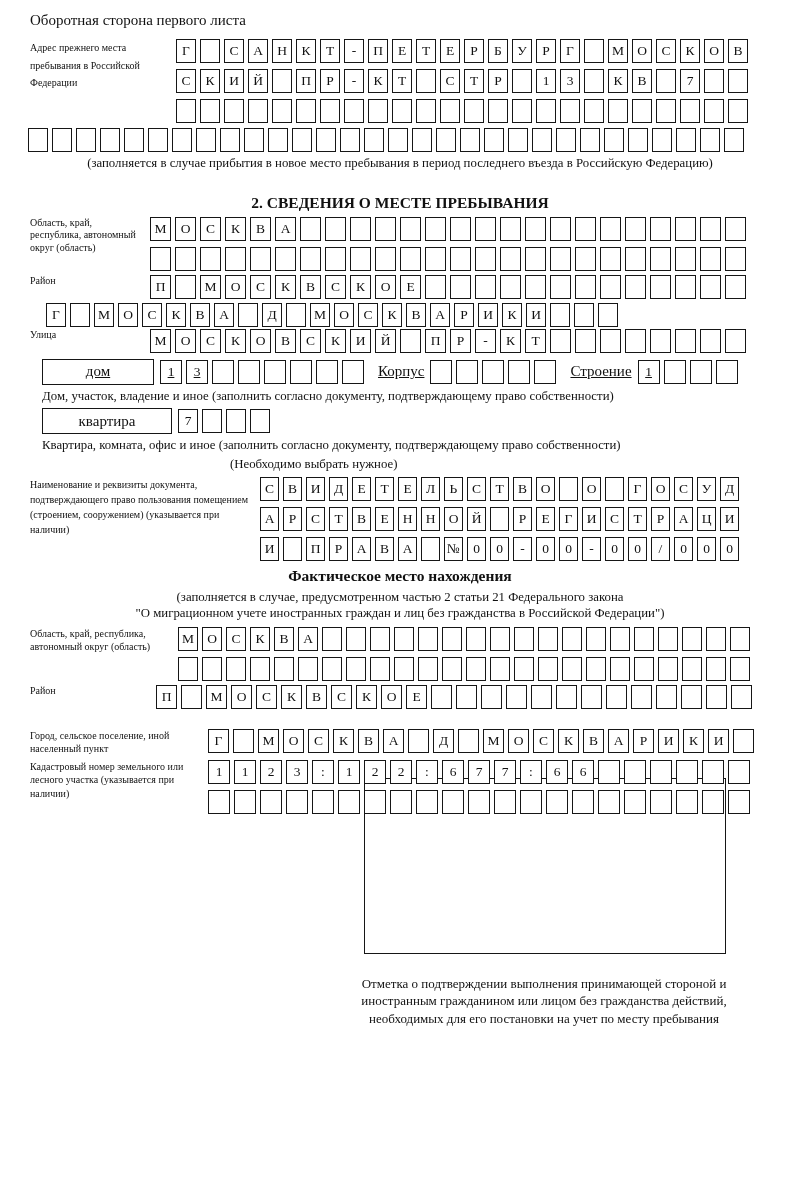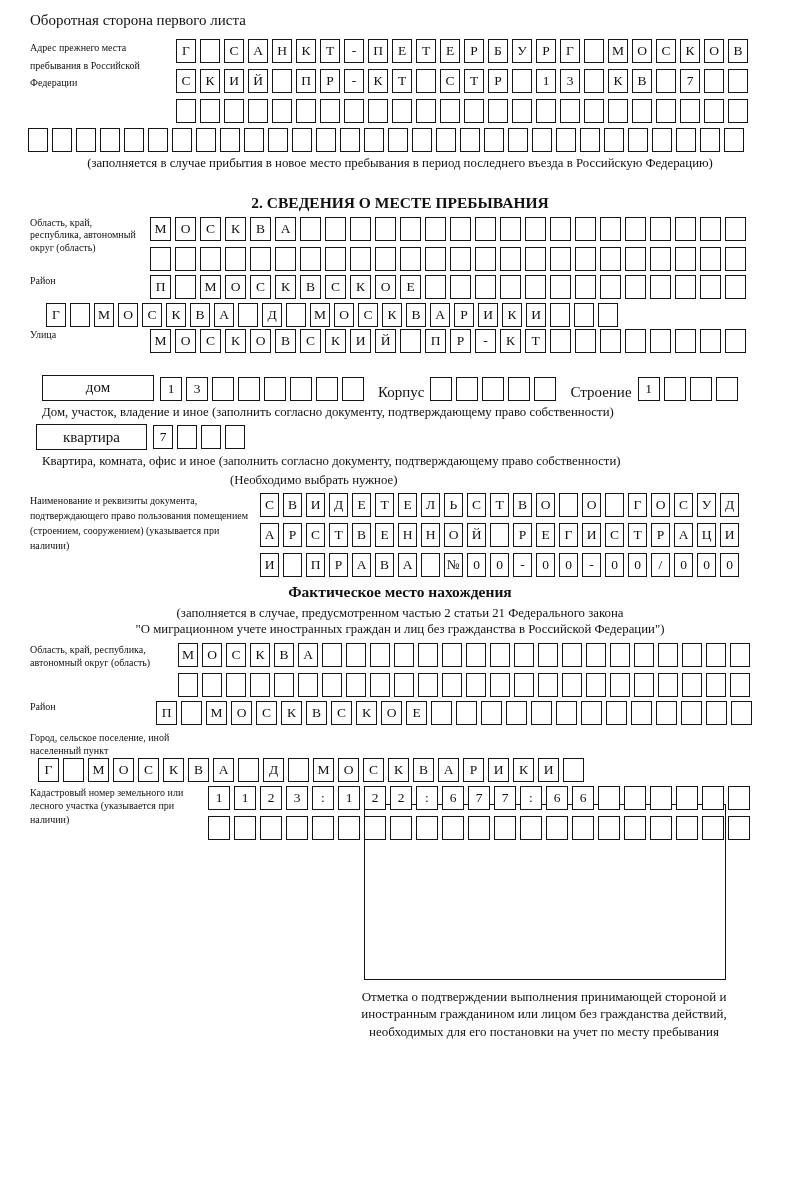--- a/index.html
+++ b/index.html
@@ -26,21 +26,21 @@
   .title{font-size:15.5px;font-weight:bold;text-align:center;}
   .wbox{border:1.6px solid #161616;height:26px;display:flex;align-items:center;
         justify-content:center;font-size:15px;box-sizing:border-box;flex:0 0 auto;}
   .chk{box-sizing:border-box;border:1.6px solid #161616;width:20px;height:22px;
        display:inline-flex;align-items:center;justify-content:center;font-size:13.5px;flex:0 0 auto;}
   .opt{font-size:15px;}
   .lh-addr{line-height:1.75;}
   .lh-doc{line-height:1.5;}
   .lh-md{line-height:1.35;}
   .stamp-box{border:1.8px solid #161616;width:360px;height:174px;margin-left:334px;margin-top:-36px;background:#fff;}
-  .stamp-cap{width:400px;margin-left:314px;margin-top:8px;font-size:13px;line-height:1.35;text-align:center;}
+  .stamp-cap{width:400px;margin-left:314px;margin-top:21px;font-size:13px;line-height:1.35;text-align:center;}
 </style>
 </head>
 <body>
 
 <div class="page">
 
   <div class="hdr">Оборотная сторона первого листа</div>
 
   <div class="row" style="margin-top:10px;">
     <div class="lbl lh-addr" style="width:132px;">Адрес прежнего места пребывания в Российской Федерации</div>
@@ -301,21 +301,21 @@
         <span class="cell"></span>
         <span class="cell"></span>
         <span class="cell"></span>
         <span class="cell"></span>
         <span class="cell"></span>
         <span class="cell"></span>
         <span class="cell"></span>
       </div>
   </div>
 
-  <div class="row" style="margin-top:22px;align-items:flex-end;">
+  <div class="row" style="margin-top:6px;align-items:center;text-decoration:underline;">
     <div class="wbox" style="width:112px;margin-left:12px;">дом</div>
     <div class="grid cells-lg" style="margin-left:6px;">
         <span class="cell">1</span>
         <span class="cell">3</span>
         <span class="cell"></span>
         <span class="cell"></span>
         <span class="cell"></span>
         <span class="cell"></span>
         <span class="cell"></span>
         <span class="cell"></span>
@@ -332,21 +332,21 @@
     <div class="grid cells-lg" style="margin-left:6px;">
         <span class="cell">1</span>
         <span class="cell"></span>
         <span class="cell"></span>
         <span class="cell"></span>
       </div>
   </div>
   <div class="note" style="margin-top:3px;text-align:left;margin-left:12px;">Дом, участок, владение и иное (заполнить согласно документу, подтверждающему право собственности)</div>
 
   <div class="row" style="margin-top:4px;align-items:center;">
-    <div class="wbox" style="width:111px;margin-left:6px;text-align:center;">квартира</div>
+    <div class="wbox" style="width:130px;margin-left:12px;text-align:center;">квартира</div>
     <div class="grid cells-sm" style="margin-left:6px;">
         <span class="cell">7</span>
         <span class="cell"></span>
         <span class="cell"></span>
         <span class="cell"></span>
       </div>
   </div>
   <div class="note" style="margin-top:3px;text-align:left;margin-left:12px;">Квартира, комната, офис и иное (заполнить согласно документу, подтверждающему право собственности)</div>
 
   <div class="note" style="text-align:left;margin-left:200px;margin-top:2px;">(Необходимо выбрать нужное)</div>
@@ -511,21 +511,21 @@
         <span class="cell"></span>
         <span class="cell"></span>
         <span class="cell"></span>
         <span class="cell"></span>
         <span class="cell"></span>
         <span class="cell"></span>
         <span class="cell"></span>
       </div>
   </div>
 
-  <div class="row" style="margin-top:6px;flex-direction:column;">
+  <div class="row" style="margin-top:20px;">
     <div class="lbl lh-md" style="width:170px;">Город, сельское поселение, иной населенный пункт</div>
     <div class="grid cells-md" style="margin-left:8px;">
         <span class="cell">Г</span>
         <span class="cell"></span>
         <span class="cell">М</span>
         <span class="cell">О</span>
         <span class="cell">С</span>
         <span class="cell">К</span>
         <span class="cell">В</span>
         <span class="cell">А</span>

